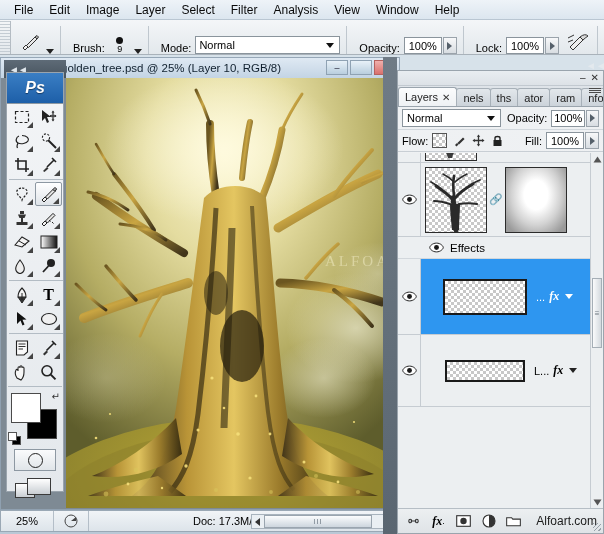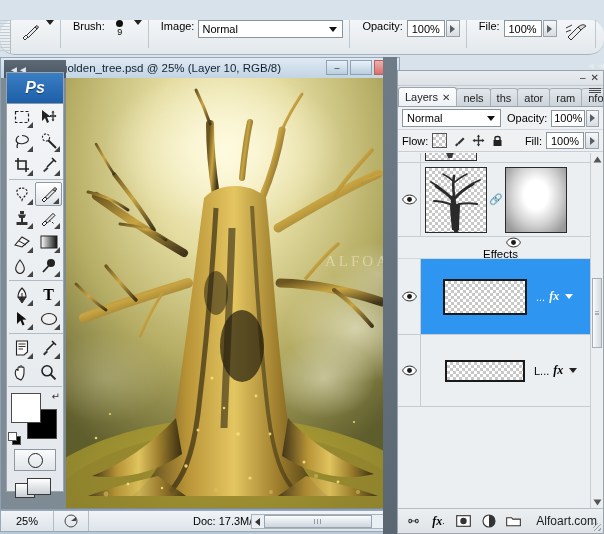--- a/index.html
+++ b/index.html
@@ -18,21 +18,21 @@
     border-bottom:1px solid #b9c6d2;
     display:flex;align-items:center;padding-left:6px;box-sizing:border-box;
   }
   .menu-item{padding:2px 8px;font-size:12px;color:#0a0a0a;white-space:nowrap;cursor:default;}
 
   
   .optionsbar{
     position:absolute;left:0;top:20px;width:604px;height:35px;
     background:linear-gradient(to bottom,#f4f6f8,#e3e8ec);
     border-bottom:1px solid #a9b2ba;
-    display:flex;align-items:flex-start;box-sizing:border-box;border-radius:15px;
+    display:flex;align-items:flex-end;box-sizing:border-box;
   }
   .ob-grip{width:10px;height:33px;
     background:repeating-linear-gradient(to bottom,#c4ccd3 0 1px,transparent 1px 3px);
     border-right:1px solid #b4bcc3;}
   .ob-sep{width:1px;height:28px;background:#bfc7ce;margin:0 6px;}
   .ob-label{margin:0 4px 0 6px;font-size:11px;}
   .ob-tool-icon{width:26px;height:24px;display:flex;align-items:center;justify-content:center;margin-left:6px;}
   .tri-down{width:0;height:0;border-left:4px solid transparent;border-right:4px solid transparent;border-top:5px solid #222;margin-left:3px;}
   .brush-preview{display:flex;flex-direction:column;align-items:center;justify-content:center;width:22px;}
   .brush-dot{width:7px;height:7px;border-radius:50%;background:#111;}
@@ -155,21 +155,21 @@
   .lrow.sel{background:#2e96f0;}
   .eye-cell{width:22px;display:flex;align-items:center;justify-content:center;flex:none;}
   .eye{width:15px;height:11px;}
   .divider-v{width:1px;background:#c6ccd2;align-self:stretch;}
   .thumb-box{width:52px;height:46px;border:1px solid #2b2b2b;box-sizing:border-box;margin:3px 4px;flex:none;position:relative;overflow:hidden;}
   .thumb-small{width:66px;height:24px;border:2px solid #1a1a1a;box-sizing:border-box;margin:4px 4px 4px 28px;flex:none;}
   .linkico{width:10px;display:flex;align-items:center;justify-content:center;flex:none;font-size:11px;color:#333;}
   .lname{font-size:11px;margin-left:5px;white-space:nowrap;overflow:hidden;}
   .fx-lbl{font-style:italic;font-weight:bold;font-size:12px;margin-left:4px;font-family:"Liberation Serif",serif;}
   .fx-tri{width:0;height:0;border-left:4px solid transparent;border-right:4px solid transparent;border-top:5px solid #222;margin-left:6px;}
-  .effrow{display:flex;align-items:center;height:21px;border-bottom:1px solid #d2d7dc;padding-left:0;background:#eceff1;flex-direction:column;}
+  .effrow{display:flex;align-items:center;height:21px;border-bottom:1px solid #d2d7dc;padding-left:0;background:#eceff1;}
   .effrow .eye-cell{width:46px;justify-content:flex-end;padding-right:6px;}
   .effrow.sub .eye-cell{width:62px;}
   .eff-label{font-size:11.5px;}
   .panel-scroll{position:absolute;right:0;top:82px;width:13px;height:355px;background:#eceff1;border-left:1px solid #c6ccd2;box-sizing:border-box;}
   .ps-up,.ps-dn{height:12px;display:flex;align-items:center;justify-content:center;}
   .ps-thumb{position:absolute;left:1px;top:125px;width:10px;height:70px;
     background:linear-gradient(to right,#fafbfc,#d3d9de);border:1px solid #a5aeb6;box-sizing:border-box;
     display:flex;align-items:center;justify-content:center;font-size:8px;color:#6f7982;}
   .panel-bottom{position:absolute;left:0;bottom:0;width:205px;height:25px;
     background:linear-gradient(to bottom,#eceff1,#dfe3e7);border-top:1px solid #b6bec5;
@@ -181,20 +181,32 @@
   .panel-rail{position:absolute;left:383px;top:57px;width:14px;height:477px;
     background:linear-gradient(to bottom,#6f7b86,#5a6671);}
   .rail-arrows{position:absolute;left:586px;top:60px;color:#e3e9ee;font-size:10px;}
   svg{display:block;}
 </style>
 </head>
 <body>
 
 <div id="app">
 
+  <div class="menubar">
+    <div class="menu-item">File</div>
+    <div class="menu-item">Edit</div>
+    <div class="menu-item">Image</div>
+    <div class="menu-item">Layer</div>
+    <div class="menu-item">Select</div>
+    <div class="menu-item">Filter</div>
+    <div class="menu-item">Analysis</div>
+    <div class="menu-item">View</div>
+    <div class="menu-item">Window</div>
+    <div class="menu-item">Help</div>
+  </div>
 
   <div class="optionsbar">
     <div class="ob-grip"></div>
 
     <div class="ob-tool-icon">
       <svg width="22" height="20" viewBox="0 0 22 20">
         <path d="M4 16 L7 13 L9 15 L6 18 Z" fill="#f2f2f2" stroke="#333" stroke-width="1"></path>
         <path d="M7.5 13.5 L16 5 L18 7 L9.5 15.5 Z" fill="#e8e8e8" stroke="#333" stroke-width="1"></path>
         <path d="M16 5 L18 3.5 L19.5 5 L18 7 Z" fill="#bbb" stroke="#333" stroke-width="1"></path>
       </svg>
@@ -205,37 +217,37 @@
 
     <div class="ob-label">Brush:</div>
     <div class="brush-preview">
       <div class="brush-dot"></div>
       <div class="brush-num">9</div>
     </div>
     <div class="tri-down"></div>
 
     <div class="ob-sep"></div>
 
-    <div class="ob-label">Image:</div>
+    <div class="ob-label">Mode:</div>
     <div class="ob-select">
       <span>Normal</span>
       <span class="arrow"></span>
     </div>
 
     <div class="ob-sep"></div>
 
     <div class="ob-label">Opacity:</div>
     <div class="ob-field">100%</div>
     <div class="spin-btn">
         <span class="spin-tri"></span>
       </div>
 
     <div class="ob-sep"></div>
 
-    <div class="ob-label">File:</div>
+    <div class="ob-label">Lock:</div>
     <div class="ob-field">100%</div>
     <div class="spin-btn">
         <span class="spin-tri"></span>
       </div>
 
     <div class="ob-tool-icon">
       <svg width="24" height="20" viewBox="0 0 24 20">
         <path d="M4 15 L14 5 L17 8 L7 18 Z" fill="#ededed" stroke="#333" stroke-width="1"></path>
         <path d="M14 5 Q19 1 22 4 Q19 6 17 8 Z" fill="#d8d8d8" stroke="#333" stroke-width="1"></path>
         <path d="M2 6 L8 3 M2 10 L7 8" stroke="#333" stroke-width="1" fill="none"></path>

